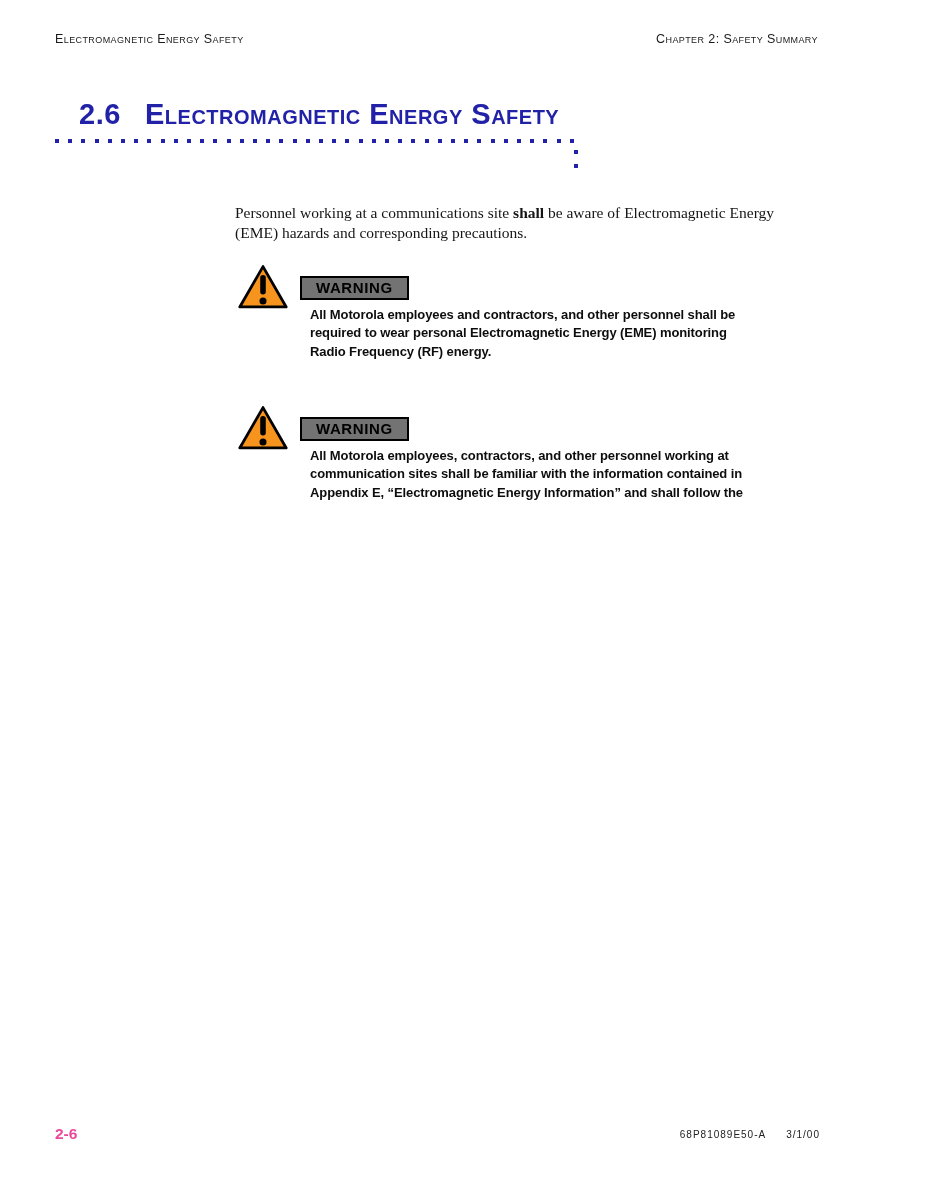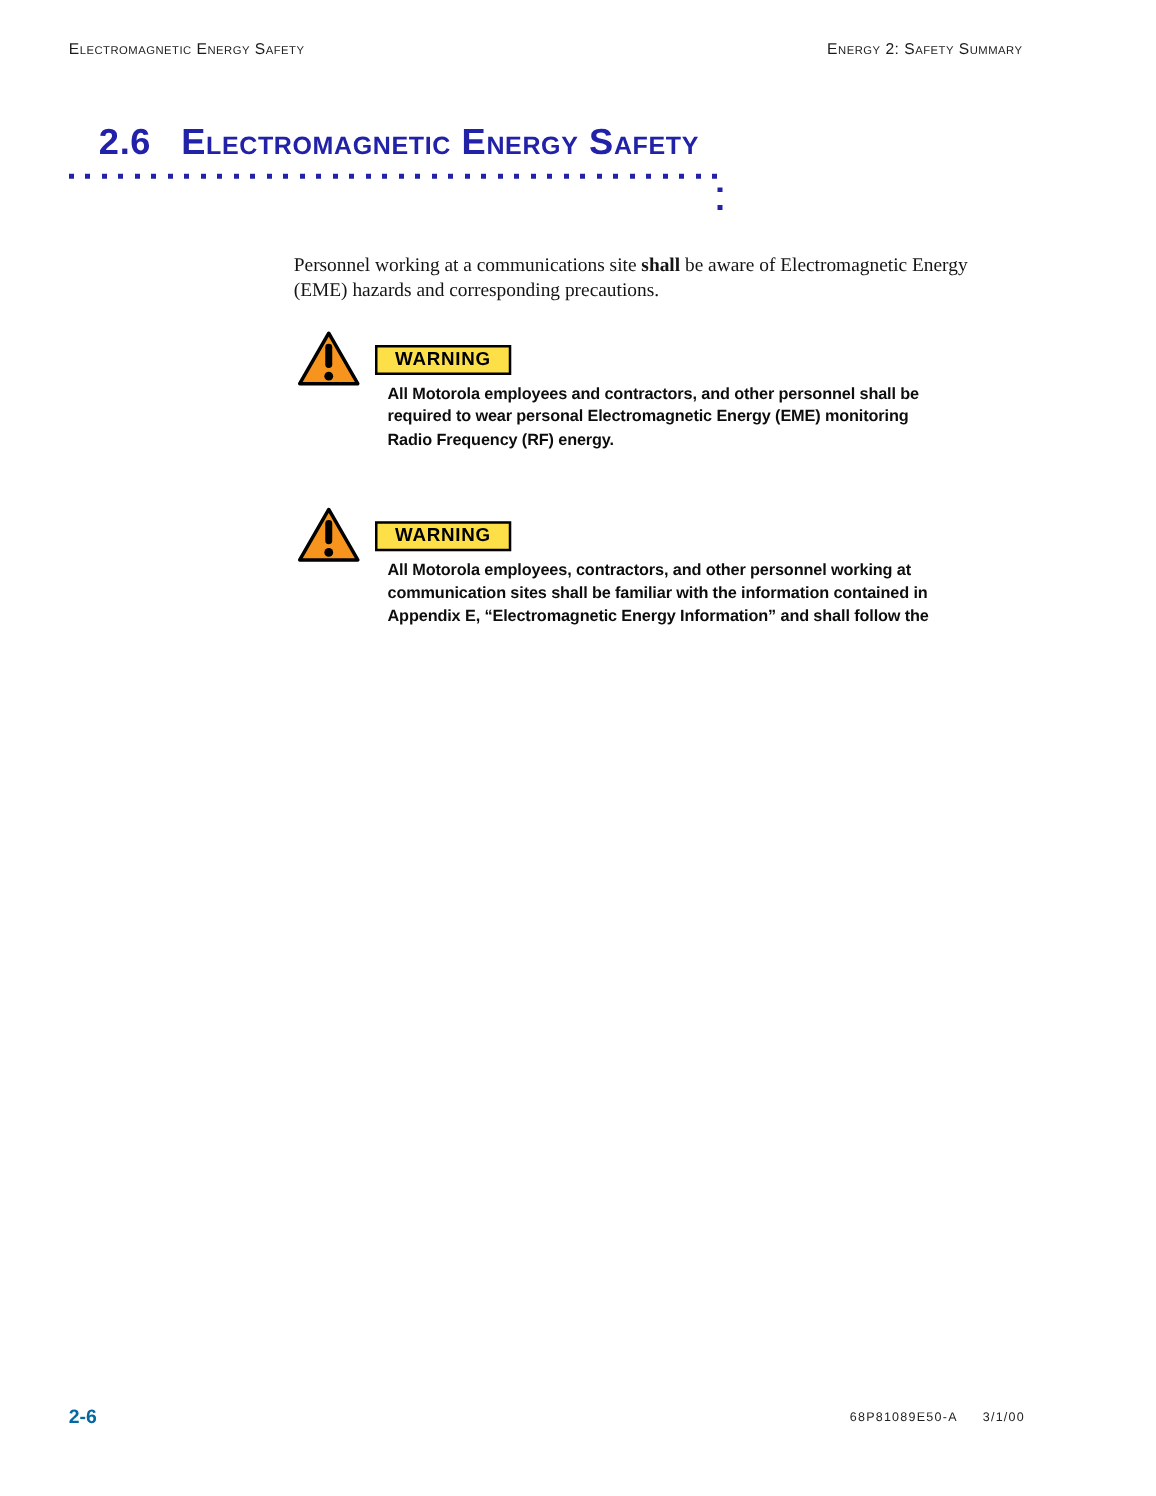--- a/index.html
+++ b/index.html
@@ -40,50 +40,50 @@
   .intro .line { white-space:nowrap; }
   .intro b { font-weight:bold; }
 
   
   .warning { position:absolute; left:237px; width:620px; height:130px; }
   .warning-1 { top:262px; }
   .warning-2 { top:403px; }
   .warning-icon { position:absolute; left:0; top:0; width:52px; height:50px; }
   .warning-banner {
     position:absolute; left:63px; top:14px;
-    background:#fde047; border:2px solid #000;
+    background:#737373; border:2px solid #000;
     font-weight:bold; font-size:15px; letter-spacing:0.6px;
     padding:1px 14px 2px 14px; color:#000;
   }
   .warning-text {
     position:absolute; left:73px; top:44px;
     font-weight:bold; font-size:13px; line-height:18.4px;
     letter-spacing:-0.1px; color:#0d0d0d;
   }
   .warning-text .line { white-space:nowrap; }
 
   
   .footer-page {
     position:absolute; left:55px; top:1125px;
-    font-weight:bold; font-size:15.5px; color:#0369a1;
+    font-weight:bold; font-size:15.5px; color:#ec4899;
   }
   .footer-doc {
     position:absolute; top:1129px; right:105px;
     font-size:10px; letter-spacing:1px; color:#222; white-space:nowrap;
   }
   .footer-doc .date { margin-left:20px; }
 </style>
 </head>
 <body>
 
 <div class="page">
 
   <div class="runhead">
     <span>Electromagnetic Energy Safety</span>
-    <span>Energy 2: Safety Summary</span>
+    <span>Chapter 2: Safety Summary</span>
   </div>
 
   <div class="heading-row">
     <span class="section-number">2.6</span>
     <span class="section-title">Electromagnetic Energy Safety</span>
   </div>
   <div class="dot-row"></div>
   <div class="dot-stack"></div>
 
   <div class="intro">

